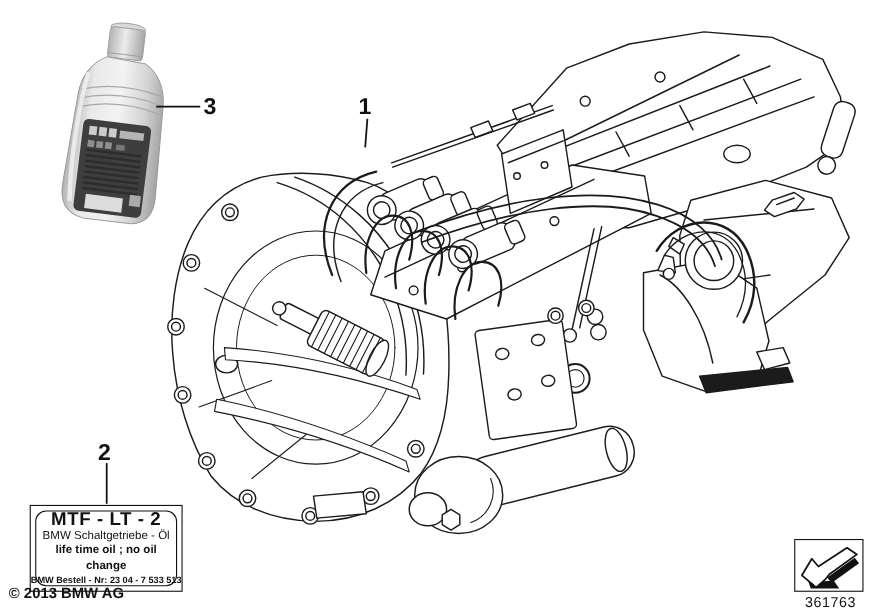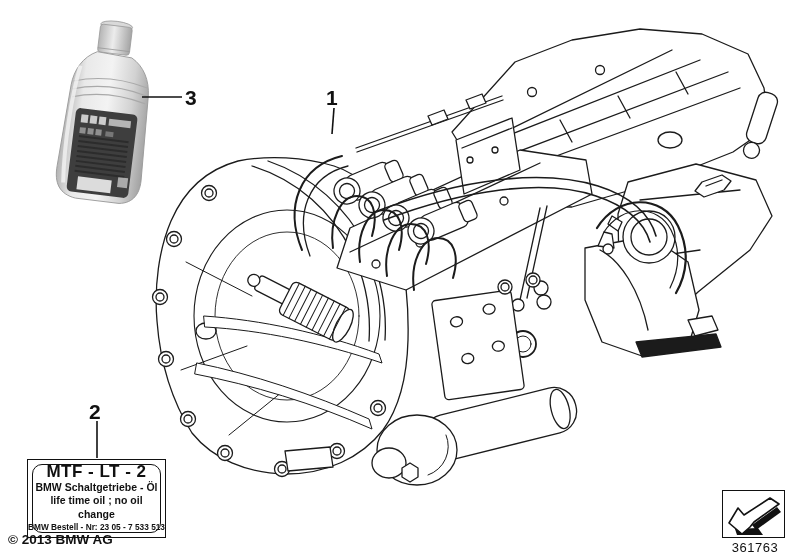--- a/index.html
+++ b/index.html
@@ -17,21 +17,21 @@
     position:absolute;left:27px;top:459px;width:139px;height:79px;
     border:1.5px solid #111;background:#fff;box-sizing:border-box;
   }
   #spec-inner{
     position:absolute;left:4px;top:4px;right:4px;bottom:4px;
     border:1.3px solid #111;border-radius:10px;
     display:flex;flex-direction:column;align-items:center;justify-content:center;
     text-align:center;
   }
   .spec-title{font-size:17px;font-weight:bold;line-height:1.05;letter-spacing:.5px;}
-  .spec-sub{font-size:10.5px;font-weight:bold;line-height:1.25;}
+  .spec-sub{font-size:10.5px;font-weight:normal;line-height:1.25;}
   .spec-note{font-size:10.5px;font-weight:bold;line-height:1.3;}
   .spec-order{font-size:8.3px;font-weight:bold;line-height:1.5;white-space:nowrap;}
   #copyright{
     position:absolute;left:8px;top:532px;font-size:13.5px;font-weight:600;color:#111;
   }
   #arrow-box{
     position:absolute;left:722px;top:490px;width:63px;height:48px;
     border:1.5px solid #111;background:#fff;box-sizing:border-box;
   }
   #doc-number{
@@ -297,21 +297,21 @@
 
   <div class="callout" style="left:326px;top:87px">1</div>
   <div class="callout" style="left:89px;top:401px">2</div>
   <div class="callout" style="left:185px;top:87px">3</div>
 
   <div id="spec-box">
     <div id="spec-inner">
       <div class="spec-title">MTF - LT - 2</div>
       <div class="spec-sub">BMW Schaltgetriebe - Öl</div>
       <div class="spec-note">life time oil ; no oil change</div>
-      <div class="spec-order">BMW Bestell - Nr: 23 05 - 7 533 513</div>
+      <div class="spec-order">BMW Bestell - Nr: 23 04 - 7 533 513</div>
     </div>
   </div>
 
   <div id="copyright">© 2013 BMW AG</div>
 
   <div id="arrow-box">
     <svg width="60" height="45" viewBox="0 0 60 45">
       <path d="M12,38 L35,37 L40,44 L14,44 Z" fill="#111"></path>
       <path d="M29,34 L54,16 L58,21 L33,39 Z" fill="#111"></path>
       <path d="M6,32 L15,17 L21,24 L47,7 L56,13 L31,31 L27,36 L19,43 Z" fill="#fff" stroke="#111" stroke-width="1.6" stroke-linejoin="round"></path>

